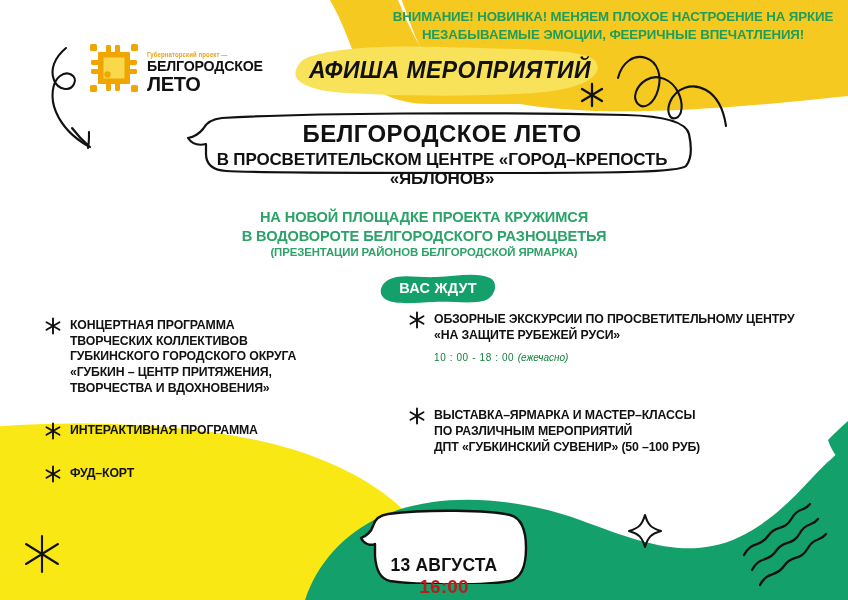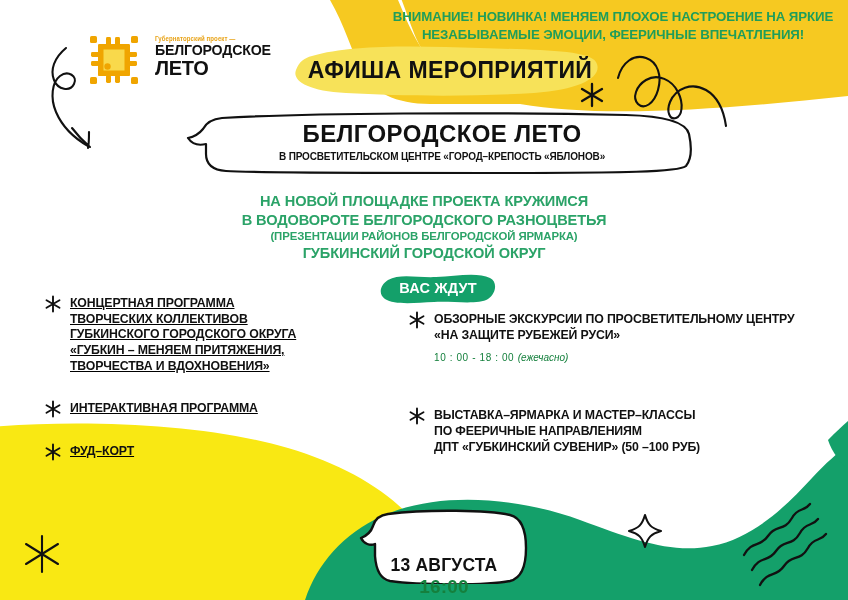--- a/index.html
+++ b/index.html
@@ -25,21 +25,21 @@
     height: 600px;
   }
   #bg-shapes { z-index: 1; }
   #doodles   { z-index: 3; pointer-events: none; }
   .content   { position: absolute; z-index: 4; }
 
   
   #logo-block {
     left: 88px; top: 34px;
     width: 200px; height: 60px;
-    display: flex; align-items: flex-start; gap: 15px;
+    display: flex; align-items: flex-end; gap: 7px;
   }
   #logo-mark { width: 52px; height: 52px; flex: 0 0 52px; }
   #logo-text { line-height: 1; padding-top: 2px; }
   .logo-kicker {
     font-size: 6.3px;
     letter-spacing: .1px;
     color: #E8A317;
     font-weight: bold;
     white-space: nowrap;
     margin-bottom: 1px;
@@ -71,44 +71,45 @@
   
   #afisha-badge {
     left: 300px; top: 48px;
     width: 300px; height: 44px;
     display: flex; align-items: center; justify-content: center;
   }
   #afisha-badge .label {
     position: relative; z-index: 2;
     font-size: 23px; font-weight: bold; color: #111;
     letter-spacing: .4px;
+    font-style: italic;
   }
 
   
   #title-bubble {
     left: 186px; top: 112px;
     width: 512px; height: 62px;
   }
   #title-bubble svg { position: absolute; inset: 0; }
   #title-bubble .inner {
     position: relative; z-index: 2;
     text-align: center; padding-top: 9px;
   }
   .title-main {
     font-size: 24px; font-weight: bold; color: #111;
     letter-spacing: .4px; line-height: 1.08;
   }
   .title-sub {
-    font-size: 10px; font-weight: bold; color: #111;
+    font-size: 17px; font-weight: bold; color: #111;
     letter-spacing: -.15px; line-height: 1.1; margin-top: 4px;
   }
 
   
   #green-block {
-    left: 124px; top: 192px; width: 600px;
+    left: 124px; top: 208px; width: 600px;
     text-align: center; color: #2BA368; font-weight: bold;
   }
   #green-block .g1 { font-size: 14.6px; line-height: 1.28; letter-spacing: -.1px; }
   #green-block .g2 { font-size: 11.4px; line-height: 1.3; letter-spacing: -.1px; }
   #green-block .g3 { font-size: 14.6px; line-height: 1.3; letter-spacing: -.1px; }
 
   
   #vas-zhdut {
     left: 378px; top: 272px; width: 120px; height: 32px;
     display: flex; align-items: center; justify-content: center;
@@ -116,21 +117,21 @@
   #vas-zhdut svg { position: absolute; inset: 0; }
   #vas-zhdut .label {
     position: relative; z-index: 2;
     color: #ffffff; font-weight: bold; font-size: 14.5px;
     letter-spacing: .2px;
     text-align: center;
   }
 
   
   .col { position: absolute; z-index: 4; }
-  #col-left  { left: 44px;  top: 296px; width: 330px; text-decoration: underline; }
+  #col-left  { left: 44px;  top: 318px; width: 330px; }
   #col-right { left: 408px; top: 312px; width: 430px; }
 
   .bullet { display: flex; align-items: flex-start; margin-bottom: 22px; }
   .bullet .star {
     flex: 0 0 26px; margin-top: -1px; color: #111;
   }
   .bullet .star svg { display: block; }
   .bullet .lines { flex: 1 1 auto; }
   .bline {
     font-size: 12.3px; font-weight: bold; color: #111;
@@ -149,21 +150,21 @@
   #date-bubble svg { position: absolute; inset: 0; }
   #date-bubble .inner {
     position: relative; z-index: 2;
     text-align: center; padding-top: 15px;
   }
   .date-day {
     font-size: 17.5px; font-weight: bold; color: #111;
     letter-spacing: .2px; line-height: 1.15; margin-top: 32px;
   }
   .date-time {
-    font-size: 19px; font-weight: bold; color: #15803d;
+    font-size: 19px; font-weight: bold; color: #b91c1c;
     letter-spacing: .2px; line-height: 1.2; margin-top: 1px;
   }
 </style>
 </head>
 <body>
 
 <div id="poster">
 
   <svg class="layer" id="bg-shapes" viewBox="0 0 848 600">
 
@@ -251,21 +252,20 @@
     <div class="inner">
       <div class="title-main">БЕЛГОРОДСКОЕ ЛЕТО</div>
       <div class="title-sub">В ПРОСВЕТИТЕЛЬСКОМ ЦЕНТРЕ «ГОРОД–КРЕПОСТЬ «ЯБЛОНОВ»</div>
     </div>
   </div>
 
   <div class="content" id="green-block">
     <div class="g1">НА НОВОЙ ПЛОЩАДКЕ ПРОЕКТА КРУЖИМСЯ</div>
     <div class="g1">В ВОДОВОРОТЕ БЕЛГОРОДСКОГО РАЗНОЦВЕТЬЯ</div>
     <div class="g2">(ПРЕЗЕНТАЦИИ РАЙОНОВ БЕЛГОРОДСКОЙ ЯРМАРКА)</div>
-    <div class="g3">ГУБКИНСКИЙ ГОРОДСКОЙ ОКРУГ</div>
   </div>
 
   <div class="content" id="vas-zhdut">
     <svg viewBox="0 0 120 32">
       <path d="M10,8 C22,1 40,6 58,5 C78,4 100,0 112,6 C120,10 118,22 110,27 C100,33 76,29 56,30 C36,31 16,33 7,27 C0,22 2,13 10,8 Z" fill="#14A06A"></path>
     </svg>
     <span class="label">ВАС ЖДУТ</span>
   </div>
 
   <div class="col" id="col-left">
@@ -275,21 +275,21 @@
         <svg width="18" height="18" viewBox="0 0 18 18">
             <g stroke="#111" stroke-width="1.9" stroke-linecap="round">
               <path d="M9,1.5 L9,16.5 M2.5,5.2 L15.5,12.8 M15.5,5.2 L2.5,12.8"></path>
             </g>
           </svg>
       </span>
       <span class="lines">
         <div class="bline">КОНЦЕРТНАЯ ПРОГРАММА</div>
         <div class="bline">ТВОРЧЕСКИХ КОЛЛЕКТИВОВ</div>
         <div class="bline">ГУБКИНСКОГО ГОРОДСКОГО ОКРУГА</div>
-        <div class="bline">«ГУБКИН – МЕНЯЕМ ПРИТЯЖЕНИЯ,</div>
+        <div class="bline">«ГУБКИН – ЦЕНТР ПРИТЯЖЕНИЯ,</div>
         <div class="bline">ТВОРЧЕСТВА И ВДОХНОВЕНИЯ»</div>
       </span>
     </div>
 
     <div class="bullet" style="margin-top:26px;">
       <span class="star">
         <svg width="18" height="18" viewBox="0 0 18 18">
             <g stroke="#111" stroke-width="1.9" stroke-linecap="round">
               <path d="M9,1.5 L9,16.5 M2.5,5.2 L15.5,12.8 M15.5,5.2 L2.5,12.8"></path>
             </g>
@@ -338,21 +338,21 @@
     <div class="bullet" style="margin-top:44px;">
       <span class="star">
         <svg width="18" height="18" viewBox="0 0 18 18">
             <g stroke="#111" stroke-width="1.9" stroke-linecap="round">
               <path d="M9,1.5 L9,16.5 M2.5,5.2 L15.5,12.8 M15.5,5.2 L2.5,12.8"></path>
             </g>
           </svg>
       </span>
       <span class="lines">
         <div class="bline">ВЫСТАВКА–ЯРМАРКА И МАСТЕР–КЛАССЫ</div>
-        <div class="bline">ПО ФЕЕРИЧНЫЕ НАПРАВЛЕНИЯМ</div>
+        <div class="bline">ПО РАЗЛИЧНЫМ МЕРОПРИЯТИЙ</div>
         <div class="bline">ДПТ «ГУБКИНСКИЙ СУВЕНИР» (50 –100 РУБ)</div>
       </span>
     </div>
 
   </div>
 
   <div class="content" id="date-bubble">
     <svg viewBox="0 0 172 76">
       <path d="M30,6 C70,1 130,2 152,7 C164,10 168,22 168,40 C168,58 164,70 152,73 C126,78 60,77 32,73 C22,71 18,62 17,48 L17,36 C12,38 6,36 3,30 C8,28 13,24 15,18 C17,11 22,7 30,6 Z" fill="#FFFFFF" stroke="#111111" stroke-width="2.4" stroke-linejoin="round"></path>
     </svg>

